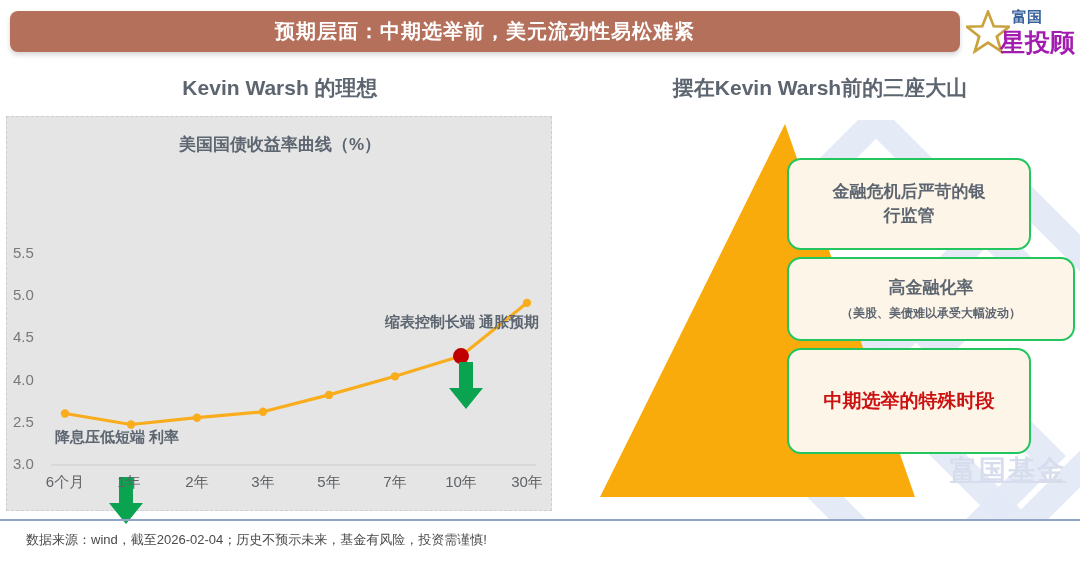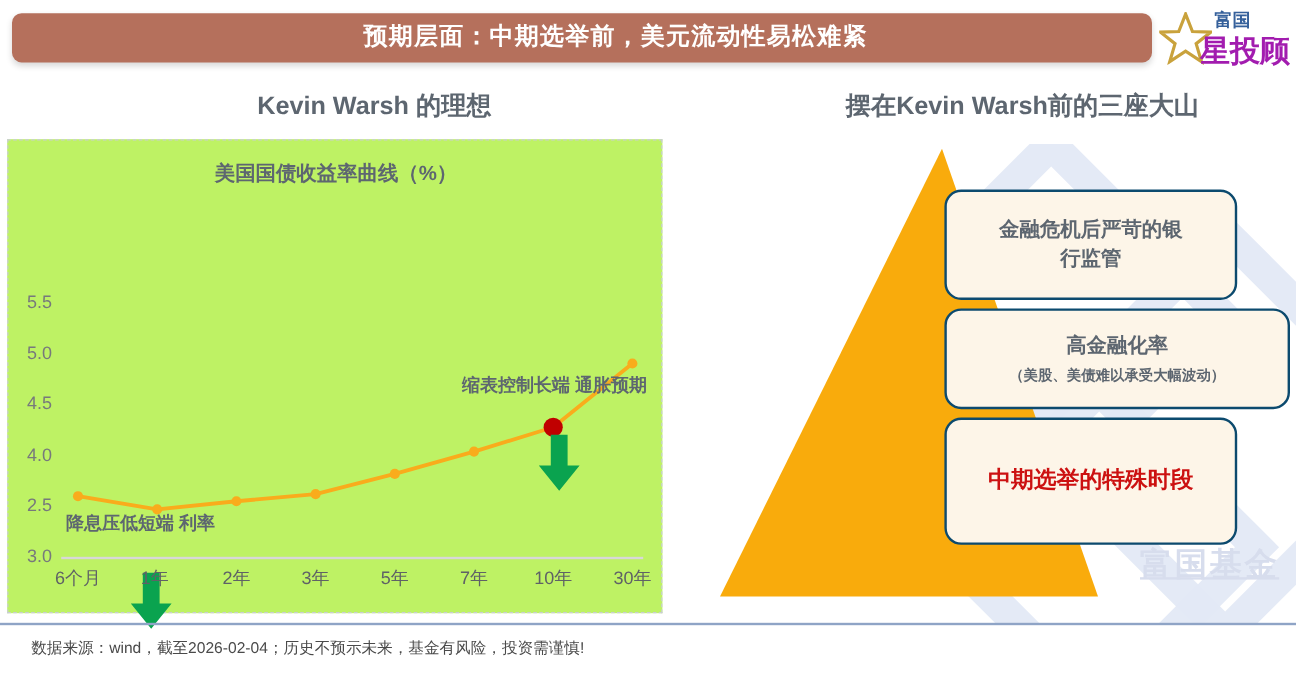--- a/index.html
+++ b/index.html
@@ -39,21 +39,20 @@
   #header-title {
     position: absolute;
     left: 0; top: 0; width: 950px; height: 41px;
     line-height: 41px;
     text-align: center;
     color: #ffffff;
     font-size: 20px;
     font-weight: bold;
     letter-spacing: 1px;
     white-space: nowrap;
-    padding-left: 28px;
   }
 
   
   #brand-logo {
     position: absolute;
     left: 966px; top: 4px;
     width: 110px; height: 54px;
   }
   #brand-star {
     position: absolute; left: 0px; top: 6px;
@@ -71,52 +70,51 @@
   #brand-line2 { left: 34px; top: 22px; font-size: 25px; color:#a21caf; }
 
   
   .section-heading {
     position: absolute;
     font-size: 21px;
     font-weight: bold;
     color: #5d6670;
     text-align: center;
     white-space: nowrap;
-    margin-left: 32px;
   }
   #heading-left  { left: 0px;   top: 74px; width: 560px; }
   #heading-right { left: 560px; top: 74px; width: 520px; }
 
   
   #chart-panel {
     position: absolute;
     left: 6px; top: 116px;
     width: 546px; height: 395px;
     border: 1px dashed #c9cdd4;
-    background: #bef264;
+    background: #e5e5e5;
     box-sizing: border-box;
   }
   #chart-title {
     position: absolute;
     left: 0; top: 16px; width: 546px;
     text-align: center;
     font-size: 17px;
     font-weight: bold;
     color: #5d6670;
     white-space: nowrap;
   }
   #plot-area {
     position: absolute;
     left: 0; top: 0; width: 546px; height: 395px;
   }
   .y-tick-label {
     position: absolute;
     font-size: 15px;
     color: #77797c;
-    text-align: center;
+    text-align: left;
     width: 40px;
   }
   .x-tick-label {
     position: absolute;
     font-size: 15px;
     color: #5f6266;
     text-align: center;
     width: 60px;
     white-space: nowrap;
   }
@@ -145,21 +143,21 @@
   
   #pyramid {
     position: absolute;
     left: 560px; top: 110px;
     width: 520px; height: 400px;
   }
 
   
   .mountain-box {
     position: absolute;
-    border: 2px solid #0c4a6e;
+    border: 2px solid #22c55e;
     border-radius: 14px;
     background: #fdf5e8;
     box-sizing: border-box;
     display: flex;
     flex-direction: column;
     align-items: center;
     justify-content: center;
   }
   #box-1 { left: 787px; top: 158px; width: 244px; height: 92px; }
   #box-2 { left: 787px; top: 257px; width: 288px; height: 84px; }

